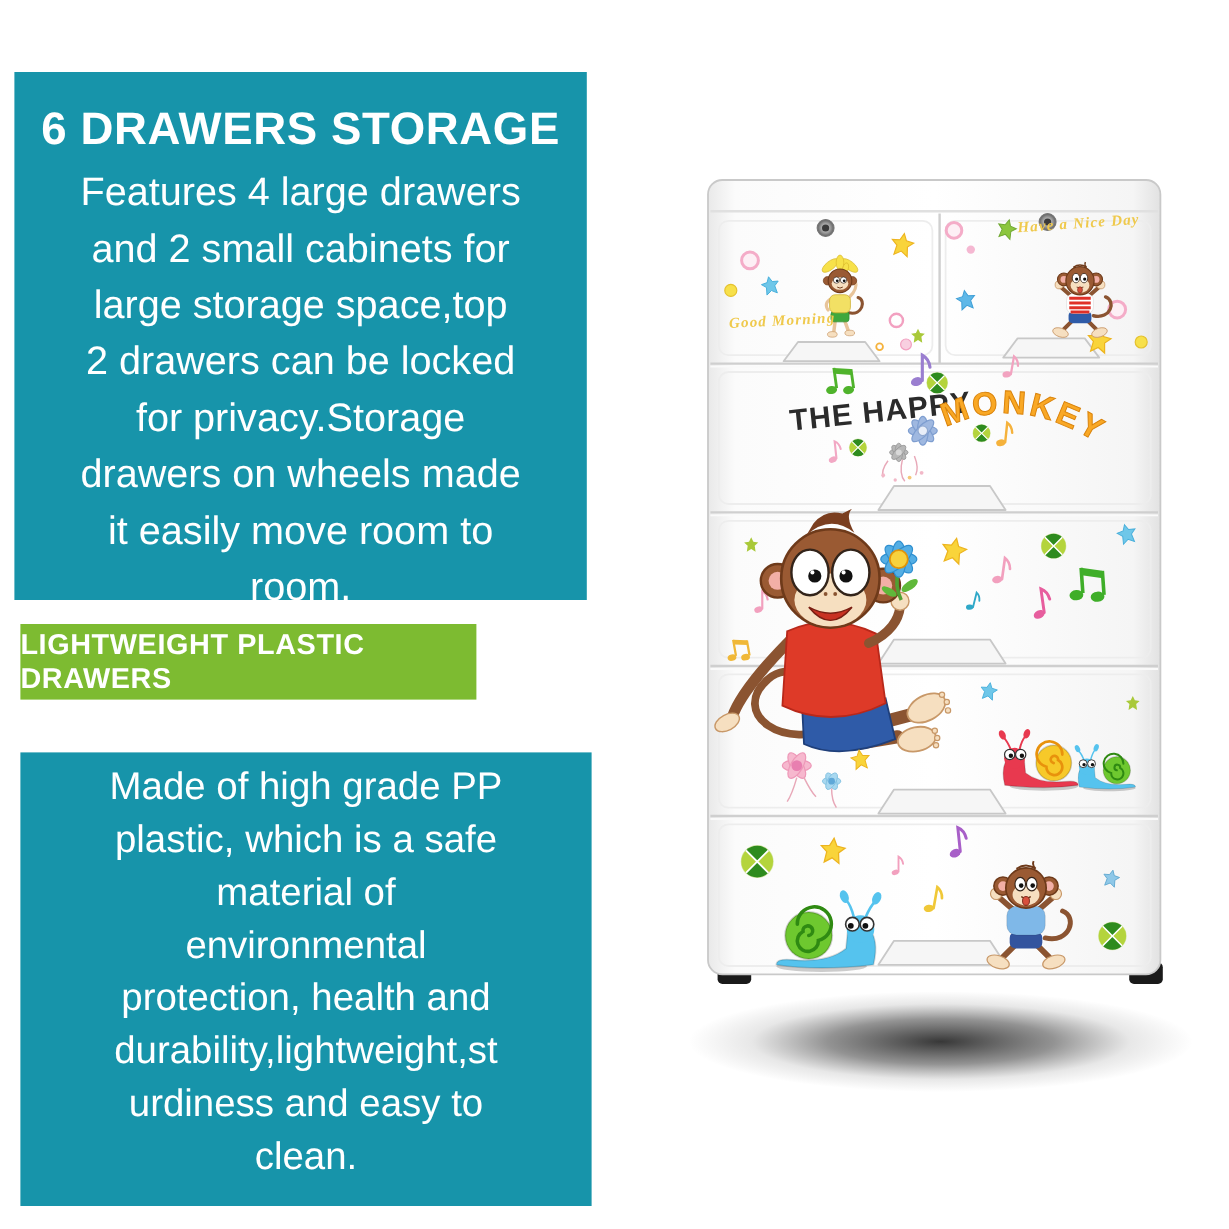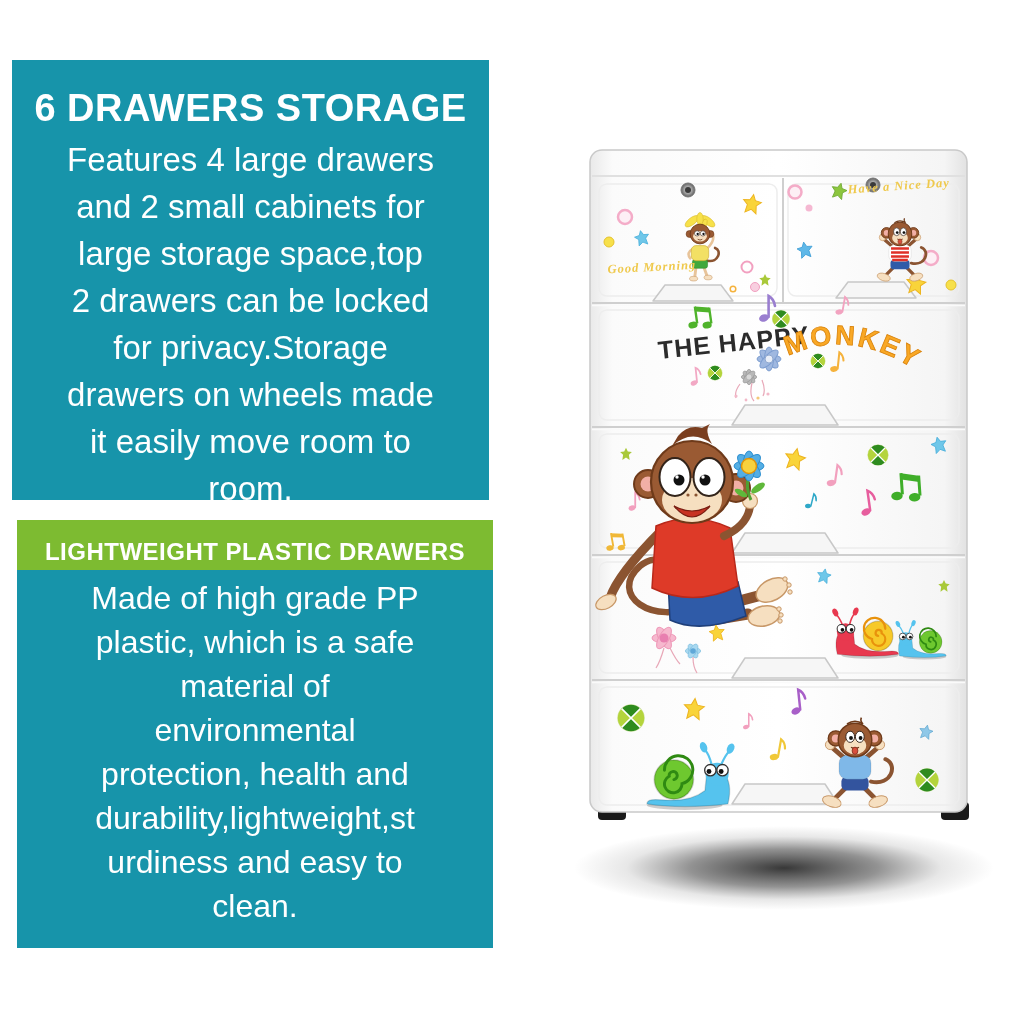--- a/index.html
+++ b/index.html
@@ -2,24 +2,24 @@
 <html style="--teal: #1794AA; --green: #7DBB31; --white: #FFFFFF;"><head>
 <meta charset="utf-8">
 <style>
   html,body{margin:0;padding:0;background:#fff;}
   .page{position:relative;width:1024px;height:1024px;background:#fff;overflow:hidden;
         font-family:"Liberation Sans",sans-serif;}
   .panel{position:absolute;background:var(--teal,#1794AA);color:#fff;text-align:center;box-sizing:border-box;}
   .panel-1{left:12px;top:60px;width:477px;height:440px;padding-top:21px;}
   .panel-1 h1{margin:6px 6px 6px;font-size:38px;font-weight:bold;letter-spacing:.5px;color:#fff;}
   .panel p{margin:0;font-size:33px;line-height:47px;white-space:pre-line;color:#fff;}
-  .title-bar{position:absolute;left:17px;top:520px;width:476px;height:63px;background:var(--green,#7DBB31);
+  .title-bar{position:absolute;left:17px;top:520px;width:380px;height:63px;background:var(--green,#7DBB31);
         display:flex;align-items:center;justify-content:center;box-sizing:border-box;}
   .title-bar h2{margin:0;font-size:24px;font-weight:bold;color:#fff;letter-spacing:.5px;}
-  .panel-2{left:17px;top:570px;width:476px;height:378px;padding-top:6px;}
+  .panel-2{left:17px;top:627px;width:476px;height:378px;padding-top:6px;}
   .panel-2 p{font-size:32px;line-height:44px;}
   .product{position:absolute;left:552px;top:128px;width:460px;height:800px;margin:0;}
   .script-text{font-family:"Liberation Serif",serif;font-style:italic;font-weight:bold;}
 </style>
 </head>
 <body>
 
 <div class="page">
 
   <section class="panel panel-1">

